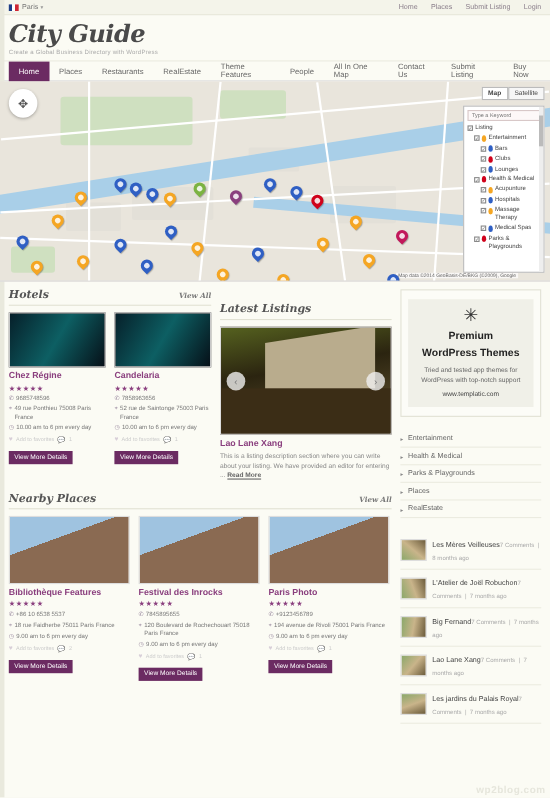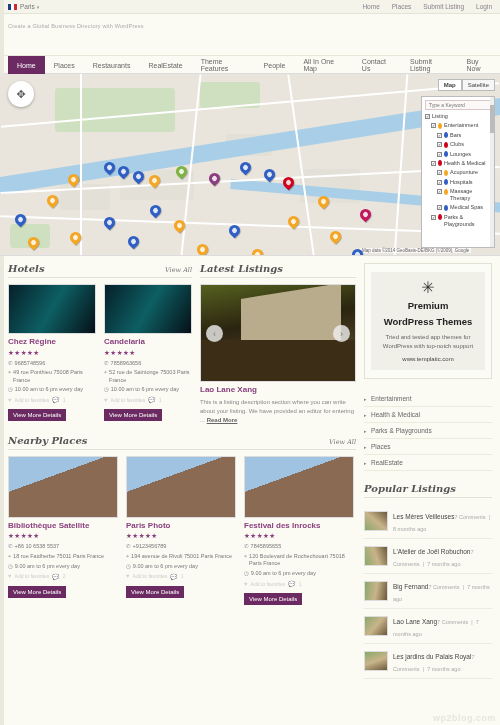--- a/index.html
+++ b/index.html
@@ -88,25 +88,25 @@
   
   .content { display:flex; padding:7px 8px 0 8px; gap:8px; }
   .left { width:348px; }
   .right { width:128px; }
 
   .secthead { display:flex; align-items:baseline; border-bottom:1px solid #e2e2d4;
               padding-bottom:3px; margin-bottom:6px; }
   .secttitle { font-family:"DejaVu Serif",serif; font-style:italic; font-weight:bold;
                font-size:10px; color:#555;text-align:right; }
   .viewall { margin-left:auto; font-family:"DejaVu Serif",serif; font-style:italic;
-             font-size:6.5px; color:#777; text-decoration:none; font-weight:normal;}
+             font-size:6.5px; color:#777; text-decoration:none; font-weight:bold;}
 
   .twocol { display:flex; gap:8px; }
   .hotels { width:184px; }
-  .latest { width:184px; }
+  .latest { width:184px;margin-top:13px; }
 
   .card { width:88px; }
   .card .thumb { width:88px; height:50px; border:1px solid #ddd; background:#222; overflow:hidden; position:relative;}
   .cardtitle { color:#8a3f7e; font-size:8px; font-weight:bold; margin:4px 0 2px; line-height:1.1;}
   .stars { color:#8a3f7e; font-size:6.5px; letter-spacing:.5px; margin-bottom:3px; }
   .meta { display:flex; gap:2px; font-size:5.5px; color:#777; margin-bottom:2.5px; line-height:1.3;}
   .meta .ic { color:#9b8ba0; flex:none; font-size:5.5px; }
   .fav { display:flex; gap:3px; align-items:center; font-size:5px; color:#ccc; margin:3px 0 4px; }
   .heart { color:#d8cfd8; font-size:6px; }
   .btn { display:inline-block; background:#6b2b62; color:#fff; font-size:6px; padding:3px 5px;
@@ -165,20 +165,21 @@
     <div class="topnav">
       <a href="#">Home</a>
       <a href="#">Places</a>
       <a href="#">Submit Listing</a>
       <a href="#">Login</a>
     </div>
   </div>
 
   <div class="header">
     <div>
+      <div class="logo">City Guide</div>
       <div class="tagline">Create a Global Business Directory with WordPress</div>
     </div>
   </div>
 
   <div class="menu">
     <a href="#" class="active">Home</a>
     <a href="#">Places</a>
     <a href="#">Restaurants</a>
     <a href="#">RealEstate</a>
     <a href="#">Theme Features</a>
@@ -427,69 +428,69 @@
       </div>
 
       <div class="nearby">
         <div class="secthead">
           <span class="secttitle">Nearby Places</span>
           <a href="#" class="viewall">View All</a>
         </div>
         <div class="nrow" id="nearby-cards">
             <div class="ncard"><div class="thumb">
                 <div style="position:absolute;inset:0;background:linear-gradient(160deg,#9fc3e0 0 35%,#8a6a52 35% 100%)"></div>
-              </div><div class="cardtitle">Bibliothèque Satellite</div><div class="stars">★★★★★</div><div class="meta">
+              </div><div class="cardtitle">Bibliothèque Features</div><div class="stars">★★★★★</div><div class="meta">
                 <span class="ic">✆</span>
                 <span>+86 10 6538 5537</span>
               </div><div class="meta">
                 <span class="ic">⌖</span>
                 <span>18 rue Faidherbe 75011 Paris France</span>
               </div><div class="meta">
                 <span class="ic">◷</span>
                 <span>9.00 am to 6 pm every day</span>
               </div><div class="fav">
                 <span class="heart">♥</span>
                 <span>Add to favorites</span>
                 <span class="heart">💬</span>
                 <span>2</span>
+              </div><a href="#" class="btn">View More Details</a></div>
+            <div class="ncard"><div class="thumb">
+                <div style="position:absolute;inset:0;background:linear-gradient(160deg,#9fc3e0 0 35%,#8a6a52 35% 100%)"></div>
+              </div><div class="cardtitle">Festival des Inrocks</div><div class="stars">★★★★★</div><div class="meta">
+                <span class="ic">✆</span>
+                <span>7845895655</span>
+              </div><div class="meta">
+                <span class="ic">⌖</span>
+                <span>120 Boulevard de Rochechouart 75018 Paris France</span>
+              </div><div class="meta">
+                <span class="ic">◷</span>
+                <span>9.00 am to 6 pm every day</span>
+              </div><div class="fav">
+                <span class="heart">♥</span>
+                <span>Add to favorites</span>
+                <span class="heart">💬</span>
+                <span>1</span>
               </div><a href="#" class="btn">View More Details</a></div>
             <div class="ncard"><div class="thumb">
                 <div style="position:absolute;inset:0;background:linear-gradient(160deg,#9fc3e0 0 35%,#8a6a52 35% 100%)"></div>
               </div><div class="cardtitle">Paris Photo</div><div class="stars">★★★★★</div><div class="meta">
                 <span class="ic">✆</span>
                 <span>+9123456789</span>
               </div><div class="meta">
                 <span class="ic">⌖</span>
                 <span>194 avenue de Rivoli 75001 Paris France</span>
               </div><div class="meta">
                 <span class="ic">◷</span>
                 <span>9.00 am to 6 pm every day</span>
               </div><div class="fav">
                 <span class="heart">♥</span>
                 <span>Add to favorites</span>
                 <span class="heart">💬</span>
                 <span>1</span>
               </div><a href="#" class="btn">View More Details</a></div>
-            <div class="ncard"><div class="thumb">
-                <div style="position:absolute;inset:0;background:linear-gradient(160deg,#9fc3e0 0 35%,#8a6a52 35% 100%)"></div>
-              </div><div class="cardtitle">Festival des Inrocks</div><div class="stars">★★★★★</div><div class="meta">
-                <span class="ic">✆</span>
-                <span>7845895655</span>
-              </div><div class="meta">
-                <span class="ic">⌖</span>
-                <span>120 Boulevard de Rochechouart 75018 Paris France</span>
-              </div><div class="meta">
-                <span class="ic">◷</span>
-                <span>9.00 am to 6 pm every day</span>
-              </div><div class="fav">
-                <span class="heart">♥</span>
-                <span>Add to favorites</span>
-                <span class="heart">💬</span>
-                <span>1</span>
-              </div><a href="#" class="btn">View More Details</a></div>
           </div>
       </div>
     </div>
 
     <div class="right">
       <div class="adbox">
         <div class="adinner">
           <div class="adstar">✳</div>
           <div class="adtitle">Premium</div>
           <div class="adtitle">WordPress Themes</div>
@@ -502,23 +503,20 @@
         <ul class="catlist" id="catlist">
             <li>Entertainment</li>
             <li>Health &amp; Medical</li>
             <li>Parks &amp; Playgrounds</li>
             <li>Places</li>
             <li>RealEstate</li>
           </ul>
       </div>
 
       <div style="margin-top:12px">
-        <div class="secthead">
-          <span class="secttitle">Popular Listings</span>
-        </div>
         <ul class="poplist" id="poplist">
             <li>
               <span class="popthumb" style="background:linear-gradient(40deg,#8aa86a,#c9b48a,#6a5a3a)"></span>
               <span><span class="poptitle">Les Mères Veilleuses</span><span class="popmeta">7 Comments &nbsp;|&nbsp; 8 months ago</span></span>
             </li>
             <li>
               <span class="popthumb" style="background:linear-gradient(70deg,#8aa86a,#c9b48a,#6a5a3a)"></span>
               <span><span class="poptitle">L'Atelier de Joël Robuchon</span><span class="popmeta">7 Comments &nbsp;|&nbsp; 7 months ago</span></span>
             </li>
             <li>

